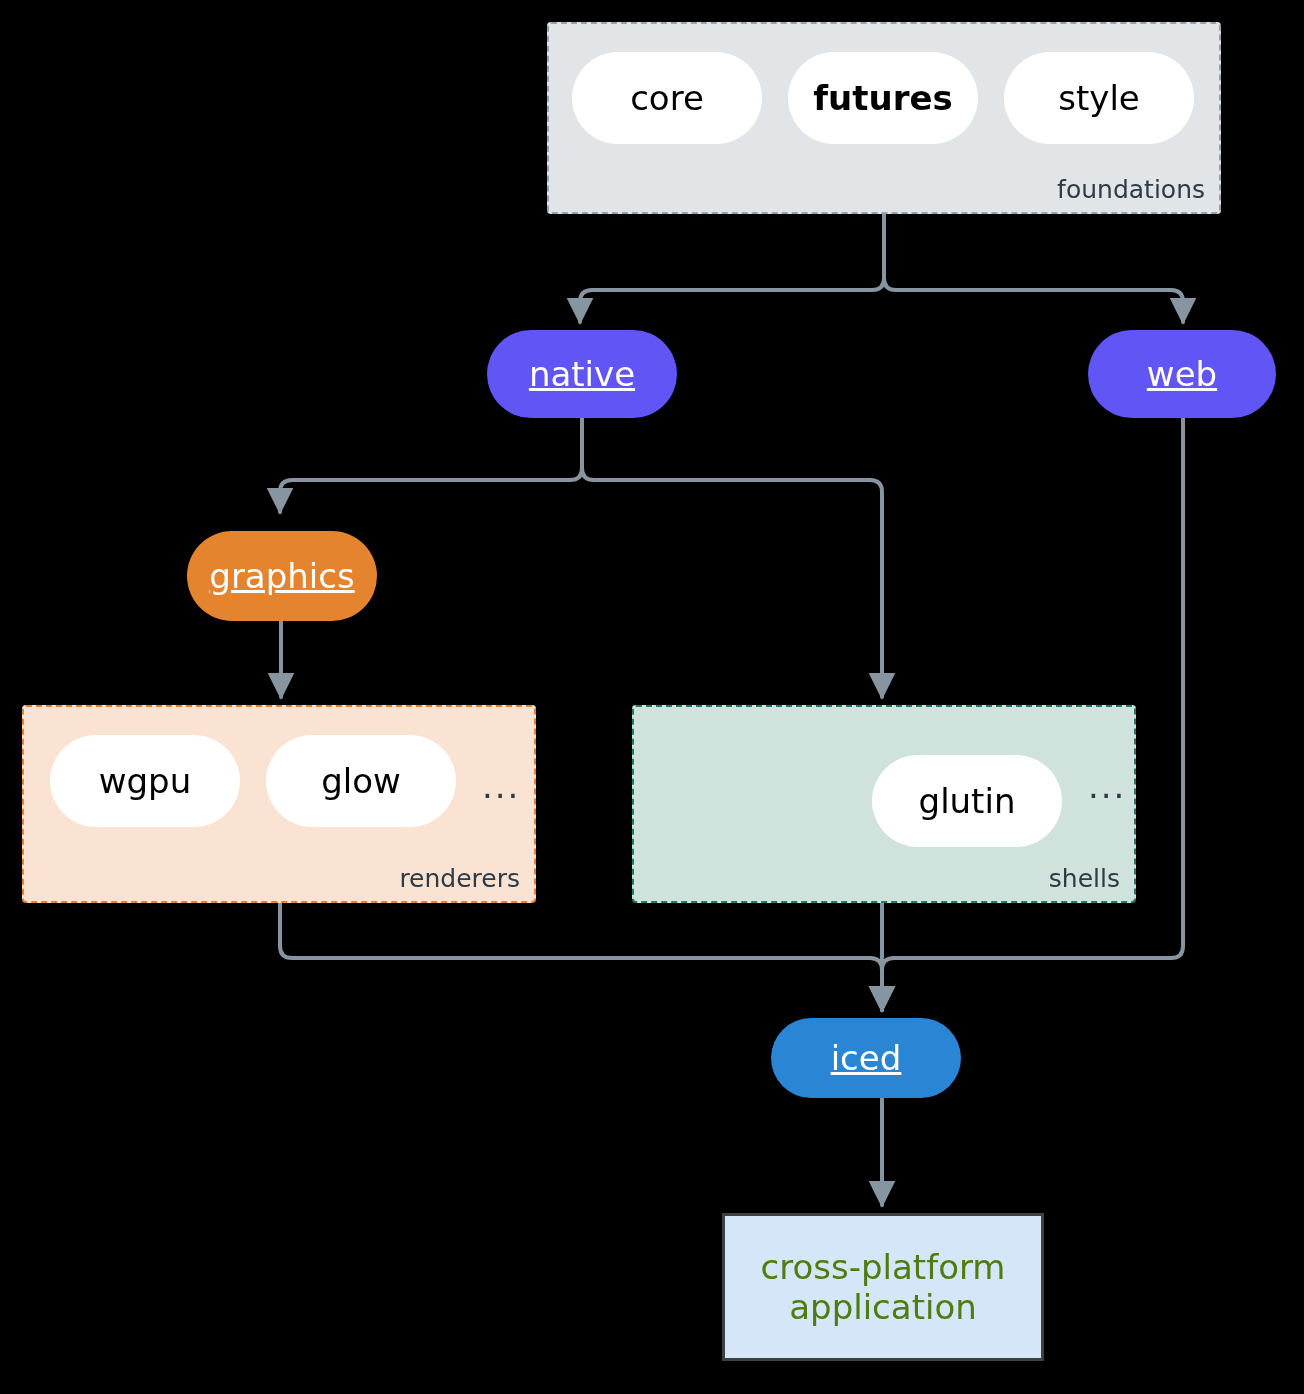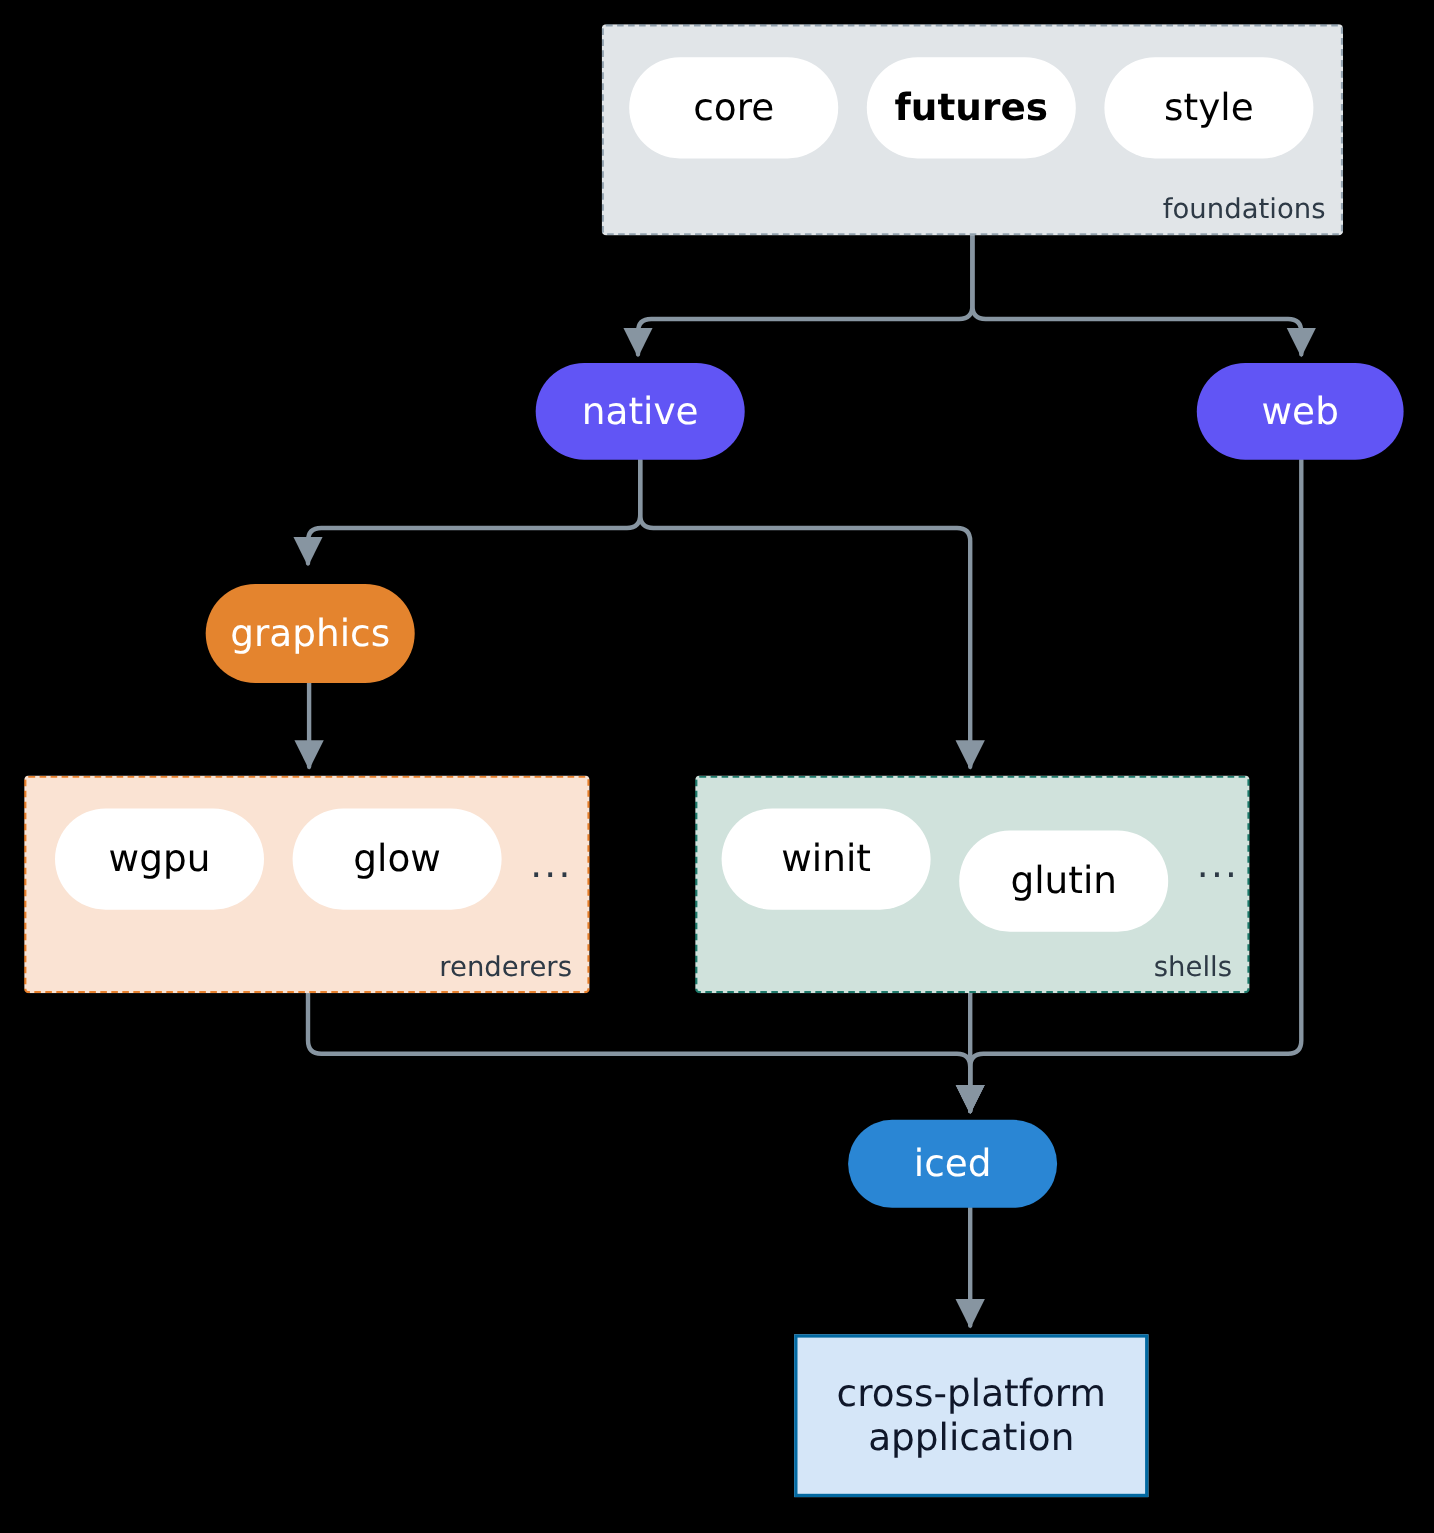--- a/index.html
+++ b/index.html
@@ -66,37 +66,38 @@
     background: #FFFFFF;
     color: #000000;
     border-radius: 999px;
     font-size: 34px;
   }
   
   .pill-solid {
     border-radius: 999px;
     color: #FFFFFF;
     font-size: 34px;
+    text-decoration: underline;
   }
   .purple { background: #6155F5; }
   .orange { background: #E4842E; margin-top: 11px; }
   .blue   { background: #2A86D4; }
   
   .ellipsis {
     position: absolute;
     font-size: 34px;
     color: #2E3A46;
     letter-spacing: 2px;
   }
   
   #node-app {
     left: 722px; top: 1213px; width: 322px; height: 148px;
     background: #D5E6F8;
-    border: 3px solid #0369a1;
-    color: #0f172a;
+    border: 3px solid #404040;
+    color: #4d7c0f;
     font-size: 34px;
     flex-direction: column;
   }
   
   #node-core    { left: 572px; top: 52px;  width: 190px; height: 92px; }
   #node-futures { left: 788px; top: 52px;  width: 190px; height: 92px; font-weight: bold; }
   #node-style   { left: 1004px;top: 52px;  width: 190px; height: 92px; }
   #node-native  { left: 487px; top: 330px; width: 190px; height: 88px; }
   #node-web     { left: 1088px;top: 330px; width: 188px; height: 88px; }
   #node-graphics{ left: 187px; top: 520px; width: 190px; height: 90px; }
@@ -170,23 +171,20 @@
     <span>wgpu</span>
   </div>
   <div id="node-glow" class="node pill-white">
     <span>glow</span>
   </div>
   <div id="ellipsis-renderers" class="ellipsis">...</div>
 
   <div id="cluster-shells" class="cluster">
     <div class="cluster-label">shells</div>
   </div>
-  <div id="node-winit" class="node pill-white">
-    <span>winit</span>
-  </div>
   <div id="node-glutin" class="node pill-white">
     <span>glutin</span>
   </div>
   <div id="ellipsis-shells" class="ellipsis">...</div>
 
   <div id="node-iced" class="node pill-solid blue">
     <span>iced</span>
   </div>
 
   <div id="node-app" class="node">

